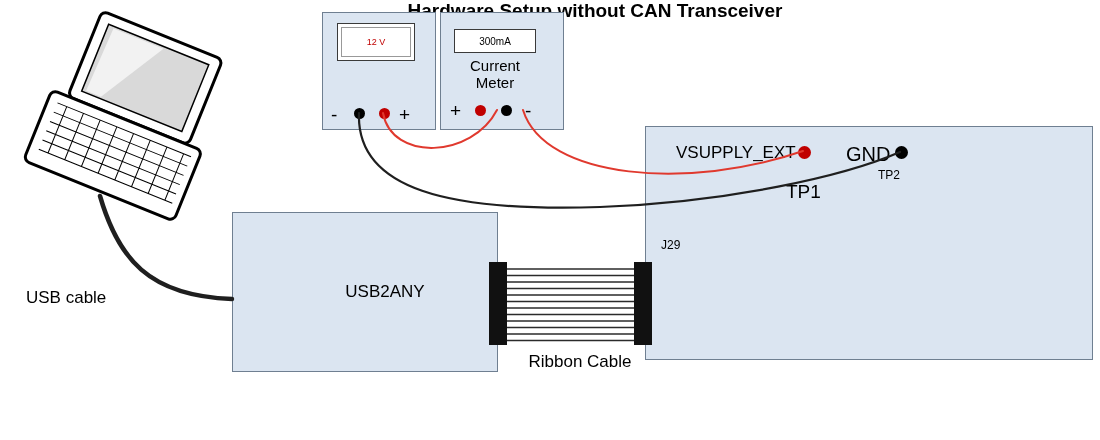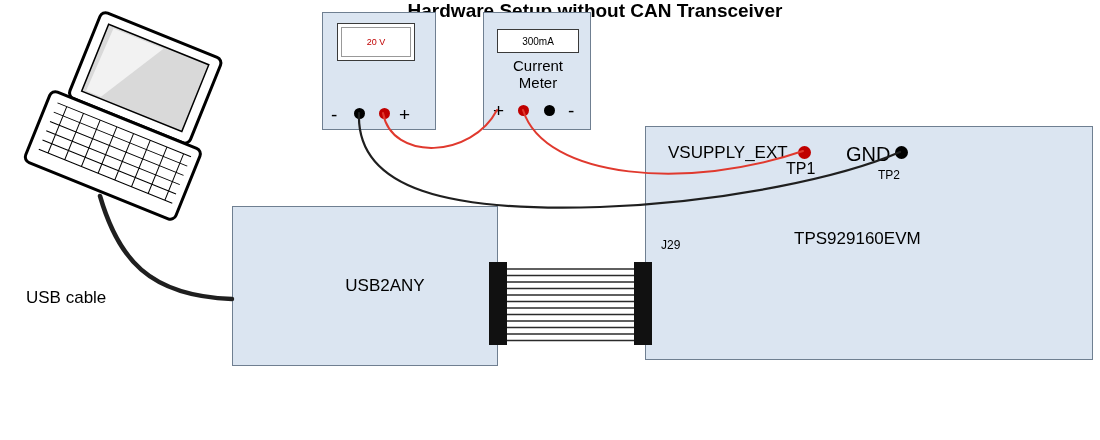--- a/index.html
+++ b/index.html
@@ -43,58 +43,58 @@
   }
 </style>
 </head>
 <body>
 
 <div class="canvas">
 
   <div class="box" style="left:322px; top:12px; width:114px; height:118px;">
     <div class="meter-display" style="left:14px; top:10px; width:76px; height:36px;">
       <div class="inner">
-        <span style="font-size:9px; color:var(--terminal-red,#c00000);">20 V</span>
+        <span style="font-size:9px; color:var(--terminal-red,#c00000);">12 V</span>
       </div>
     </div>
     <span class="sign" style="left:8px; top:92px;">-</span>
     <span class="dot black" style="left:31px; top:95px; width:11px; height:11px;"></span>
     <span class="dot red" style="left:56px; top:95px; width:11px; height:11px;"></span>
     <span class="sign" style="left:76px; top:92px;">+</span>
   </div>
 
-  <div class="box" style="left:483px; top:12px; width:108px; height:118px;">
+  <div class="box" style="left:440px; top:12px; width:124px; height:118px;">
     <div class="meter-display" style="left:13px; top:16px; width:80px; height:22px;">
       <span style="font-size:10px;">300mA</span>
     </div>
     <div class="lbl" style="left:0; top:44px; width:108px; text-align:center; font-size:15px; white-space:normal;">
       <span style="display:block; width:64px; margin:0 auto;">Current Meter</span>
     </div>
     <span class="sign" style="left:9px; top:88px;">+</span>
     <span class="dot red" style="left:34px; top:92px; width:11px; height:11px;"></span>
     <span class="dot black" style="left:60px; top:92px; width:11px; height:11px;"></span>
     <span class="sign" style="left:84px; top:88px;">-</span>
   </div>
 
-  <div class="box center-label" style="left:232px; top:206px; width:266px; height:160px;padding-left:40px;">
+  <div class="box center-label" style="left:232px; top:212px; width:266px; height:160px;padding-left:40px;">
     <span style="font-size:17px;">USB2ANY</span>
   </div>
 
   <div class="box" style="left:645px; top:126px; width:448px; height:234px;">
-    <span class="lbl" style="left:22px; top:16px; font-size:17px;">VSUPPLY_EXT</span>
+    <span class="lbl" style="left:30px; top:16px; font-size:17px;">VSUPPLY_EXT</span>
     <span class="dot red" style="left:152px; top:19px; width:13px; height:13px;"></span>
     <span class="lbl" style="left:200px; top:16px; font-size:20px;">GND</span>
     <span class="dot black" style="left:249px; top:19px; width:13px; height:13px;"></span>
-    <span class="lbl" style="left:140px; top:33px; font-size:16px;">TP1</span>
+    <span class="lbl" style="left:140px; top:54px; font-size:19px;">TP1</span>
     <span class="lbl" style="left:232px; top:42px; font-size:12px;">TP2</span>
     <span class="lbl" style="left:15px; top:112px; font-size:12px;">J29</span>
-    <span class="lbl" style="left:148px; top:102px; font-size:17px;">TPS929160EVM</span>
   </div>
 
   <div class="lbl" style="left:14px; top:288px; font-size:17px; z-index:3;margin-left:12px;">USB cable</div>
+  <div class="lbl" style="left:500px; top:352px; width:160px; text-align:center; font-size:17px; z-index:3;">Ribbon Cable</div>
 
   <div class="title">Hardware Setup without CAN Transceiver</div>
 
   <svg class="overlay" width="1100" height="440" viewBox="0 0 1100 440">
 
     <g transform="translate(-15,8) rotate(22 140 120)">
       <rect class="laptop-stroke" x="75" y="20" width="130" height="92" rx="6" stroke-width="3"></rect>
       <rect x="86" y="30" width="108" height="72" fill="#d9d9d9" stroke="#000" stroke-width="1.5"></rect>
       <polygon points="92,32 146,32 106,100 90,100" fill="#f2f2f2"></polygon>
       <rect class="laptop-stroke" x="58" y="112" width="162" height="76" rx="6" stroke-width="3"></rect>

